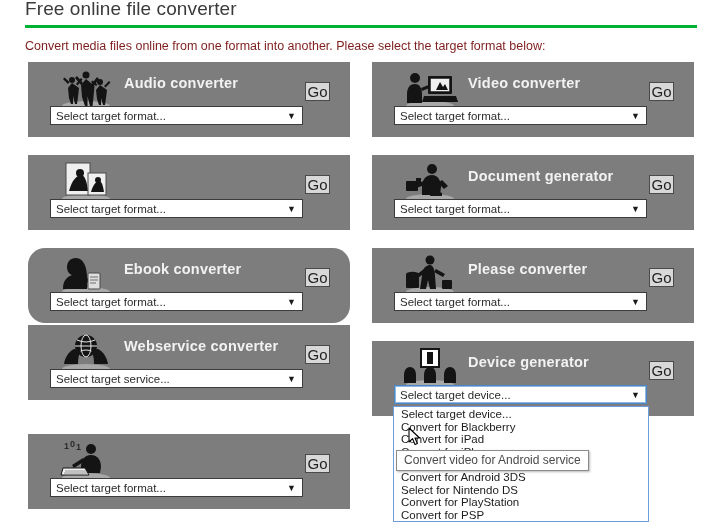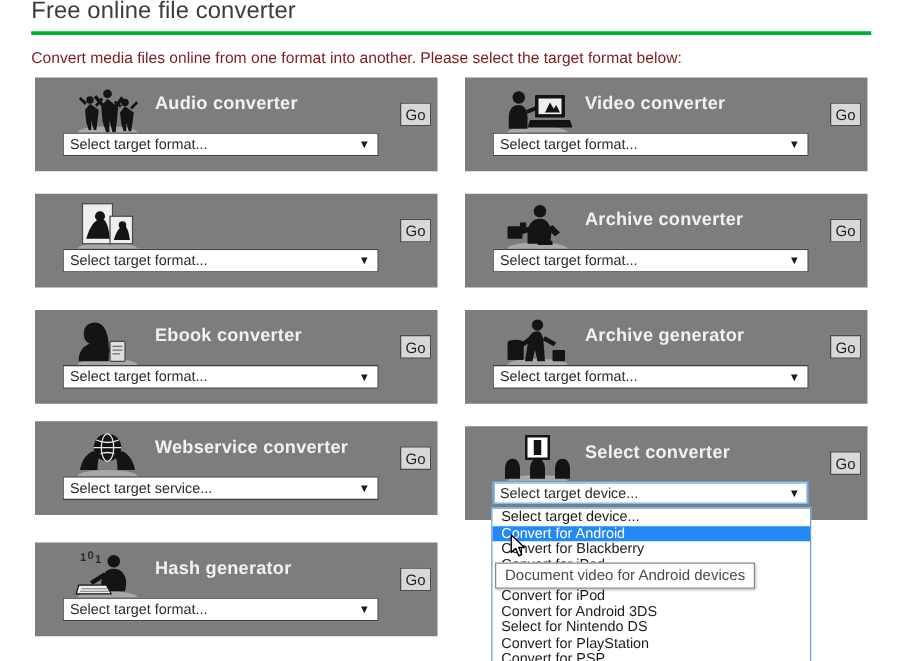--- a/index.html
+++ b/index.html
@@ -116,27 +116,27 @@
   .select .caret {
     position: absolute;
     right: 6px;
     top: 50%;
     transform: translateY(-50%);
     font-size: 9px;
     color: #1a1a1a;
     line-height: 1;
   }
   .go-btn {
-    margin-left: 17px;
+    margin-left: 2px;
     width: 25px;
     height: 19px;
     background: #d8d8d8;
     border: 1px solid #4a4a4a;
     box-sizing: border-box;
-    font-size: 12px;
+    font-size: 15px;
     color: #1f1f1f;
     display: flex;
     align-items: center;
     justify-content: center;
     cursor: default;
   }
 
   
   .dropdown-list {
     position: absolute;
@@ -291,32 +291,32 @@
               <circle cx="30" cy="10" r="5"></circle>
               <path d="M30 16 c-7 0 -10 6 -10 12 l0 8 h18 l1-8 c0-6 -3-12 -9-12z"></path>
               <path d="M22 22 l-12 4 l1 4 l12 -4z"></path>
               <rect x="4" y="22" width="12" height="10" rx="1"></rect>
               <rect x="14" y="19" width="5" height="5"></rect>
               <path d="M36 24 l6 6 l4 -3 l-6 -6z"></path>
               <path d="M30 30 l10 4 l0 3 l-12 0z"></path>
             </g>
           </svg>
         </div>
-        <div class="panel-title">Archive converter</div>
-      </div>
-      <div class="panel-row">
-        <div class="select">
-          <span>Select target format...</span>
-          <span class="caret">▼</span>
-        </div>
-        <div class="go-btn">Go</div>
-      </div>
-    </div>
-
-    <div class="panel" style="left:0px; top:186px; width:322px; height:75px;">
+        <div class="panel-title">Document generator</div>
+      </div>
+      <div class="panel-row">
+        <div class="select">
+          <span>Select target format...</span>
+          <span class="caret">▼</span>
+        </div>
+        <div class="go-btn">Go</div>
+      </div>
+    </div>
+
+    <div class="panel" style="left:0px; top:186px; width:322px; height:75px;border-radius:17px;">
       <div class="panel-head">
         <div class="panel-icon">
           <svg viewBox="0 0 56 46" width="56" height="46">
             <ellipse cx="28" cy="40" rx="24" ry="5" fill="#a8a8a8"></ellipse>
             <g fill="#141414">
               <path d="M18 6 c-6 0 -9 4 -9 9 c0 4 2 7 5 8 c-6 2 -9 7 -9 13 l0 1 h24 l0-12 c0-9 -3-19 -11-19z"></path>
               <path d="M24 24 l10 4 l-1 4 l-10 -4z"></path>
             </g>
             <rect x="30" y="21" width="12" height="16" rx="1" fill="#dedede" stroke="#4a4a4a" stroke-width="1"></rect>
             <g stroke="#6e6e6e" stroke-width="1">
@@ -345,32 +345,32 @@
             <g fill="#141414">
               <circle cx="28" cy="8" r="4.5"></circle>
               <path d="M28 13 c-5 0 -8 5 -8 11 l-2 13 h6 l2-9 l2 9 h6 l-1-13 c0-6 -2-11 -5-11z"></path>
               <path d="M22 17 l-8 6 l2 3 l8 -6z M34 17 l9 5 l-2 3 l-9 -5z"></path>
               <rect x="4" y="22" width="13" height="14" rx="1"></rect>
               <ellipse cx="10.5" cy="22" rx="6.5" ry="2.2"></ellipse>
               <rect x="40" y="28" width="10" height="9" rx="1"></rect>
             </g>
           </svg>
         </div>
-        <div class="panel-title">Archive generator</div>
-      </div>
-      <div class="panel-row">
-        <div class="select">
-          <span>Select target format...</span>
-          <span class="caret">▼</span>
-        </div>
-        <div class="go-btn">Go</div>
-      </div>
-    </div>
-
-    <div class="panel" style="left:0px; top:275px; width:322px; height:75px;">
+        <div class="panel-title">Please converter</div>
+      </div>
+      <div class="panel-row">
+        <div class="select">
+          <span>Select target format...</span>
+          <span class="caret">▼</span>
+        </div>
+        <div class="go-btn">Go</div>
+      </div>
+    </div>
+
+    <div class="panel" style="left:0px; top:263px; width:322px; height:75px;">
       <div class="panel-head">
         <div class="panel-icon">
           <svg viewBox="0 0 56 46" width="56" height="46">
             <ellipse cx="28" cy="40" rx="24" ry="5" fill="#a8a8a8"></ellipse>
             <circle cx="28" cy="17" r="11" fill="#141414"></circle>
             <g stroke="#e8e8e8" stroke-width="1" fill="none">
               <ellipse cx="28" cy="17" rx="5" ry="11"></ellipse>
               <line x1="17" y1="17" x2="39" y2="17"></line>
               <path d="M19 11 q9 4 18 0"></path>
               <path d="M19 23 q9 -4 18 0"></path>
@@ -395,21 +395,21 @@
         <div class="panel-icon">
           <svg viewBox="0 0 56 46" width="56" height="46">
             <ellipse cx="28" cy="40" rx="24" ry="5" fill="#a8a8a8"></ellipse>
             <rect x="19" y="4" width="18" height="18" fill="#ffffff" stroke="#141414" stroke-width="2"></rect>
             <rect x="25" y="7" width="6" height="12" fill="#141414"></rect>
             <path d="M8 22 c-4 0 -6 4 -6 8 l0 8 l12 0 l0-8 c0-4 -2-8 -6-8z" fill="#141414"></path>
             <path d="M28 22 c-4 0 -6 4 -6 8 l0 8 l12 0 l0-8 c0-4 -2-8 -6-8z" fill="#141414"></path>
             <path d="M48 22 c-4 0 -6 4 -6 8 l0 8 l12 0 l0-8 c0-4 -2-8 -6-8z" fill="#141414"></path>
           </svg>
         </div>
-        <div class="panel-title">Select converter</div>
+        <div class="panel-title">Device generator</div>
       </div>
       <div class="panel-row">
         <div class="select focused">
           <span>Select target device...</span>
           <span class="caret">▼</span>
         </div>
         <div class="go-btn">Go</div>
       </div>
     </div>
 
@@ -428,47 +428,45 @@
               <path d="M33 17 c-7 0 -10 6 -10 12 l0 6 h19 l1-6 c0-6 -3-12 -10-12z"></path>
               <path d="M25 20 l-11 7 l2 3 l11 -7z"></path>
             </g>
             <path d="M5 30 l22 0 l4 7 l-28 0z" fill="#f0f0f0" stroke="#141414" stroke-width="1"></path>
             <g stroke="#7a7a7a" stroke-width="0.8">
               <line x1="7" y1="33" x2="28" y2="33"></line>
               <line x1="6" y1="35" x2="29" y2="35"></line>
             </g>
           </svg>
         </div>
-        <div class="panel-title">Hash generator</div>
       </div>
       <div class="panel-row">
         <div class="select">
           <span>Select target format...</span>
           <span class="caret">▼</span>
         </div>
         <div class="go-btn">Go</div>
       </div>
     </div>
 
   </div>
 
   <div class="dropdown-list" id="dropdown-list">
       <div class="dd-item">Select target device...</div>
-      <div class="dd-item selected" style="background: rgb(35, 137, 245);">Convert for Android</div>
       <div class="dd-item">Convert for Blackberry</div>
       <div class="dd-item">Convert for iPad</div>
       <div class="dd-item">Convert for iPhone</div>
       <div class="dd-item">Convert for iPod</div>
       <div class="dd-item">Convert for Android 3DS</div>
       <div class="dd-item">Select for Nintendo DS</div>
       <div class="dd-item">Convert for PlayStation</div>
       <div class="dd-item">Convert for PSP</div>
     </div>
 
-  <div class="tooltip">Document video for Android devices</div>
+  <div class="tooltip">Convert video for Android service</div>
 
   <div class="cursor">
     <svg viewBox="0 0 14 20" width="14" height="20">
       <path d="M1 1 L1 15 L4.6 11.7 L7 17.6 L9.4 16.6 L7 11 L11.6 11 Z" fill="#ffffff" stroke="#000000" stroke-width="1.1" stroke-linejoin="round"></path>
     </svg>
   </div>
 
 </div>
 
 </body></html>

